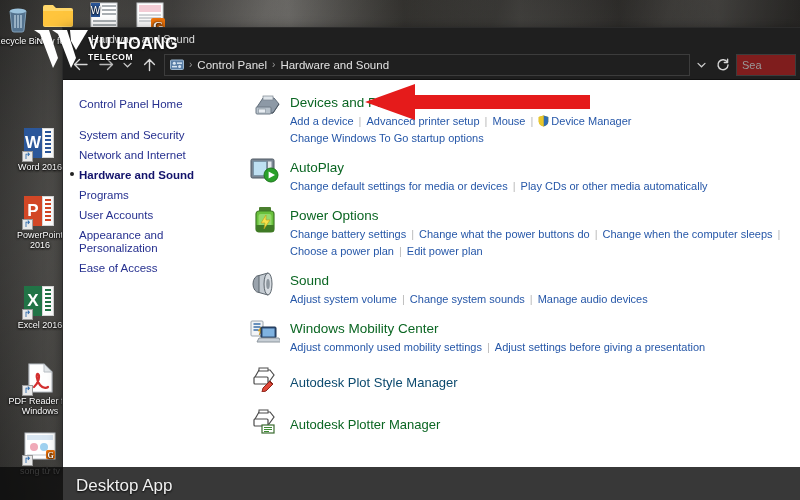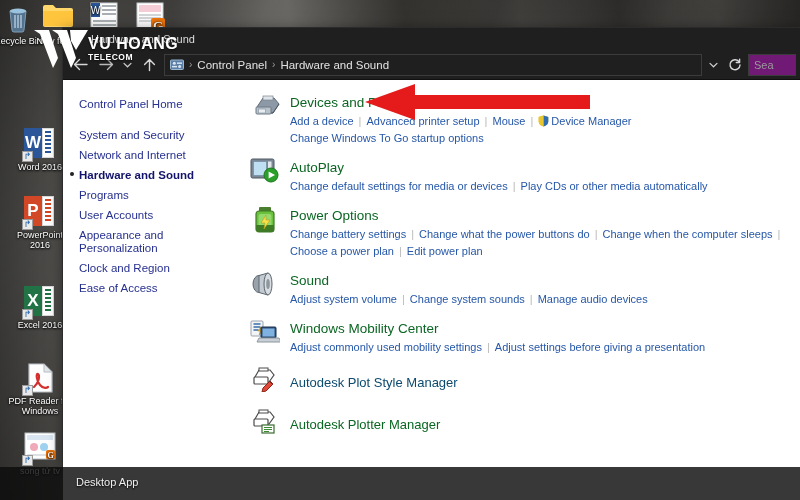--- a/index.html
+++ b/index.html
@@ -139,22 +139,22 @@
     padding: 0 3px;
   }
   .crumb-sep {
     color: #9b9b9b;
     font-size: 10px;
     padding: 0 2px;
     flex: none;
   }
   #crumb-spacer { flex: 1 1 auto; }
   #searchbox {
-    width: 48px; height: 22px;
-    background: #701a75;
+    width: 60px; height: 22px;
+    background: #7f1d1d;
     border: 1px solid #3c3c3c;
     color: #9a9a9a;
     font-size: 11px;
     line-height: 20px;
     padding-left: 5px;
     flex: none;
     overflow: hidden;
     white-space: nowrap;
   }
 
@@ -238,21 +238,21 @@
   #taskbar {
     position: absolute;
     left: 0; bottom: 0;
     width: 800px; height: 33px;
     background: rgba(12,12,12,.82);
   }
   #taskbar-label {
     position: absolute;
     left: 76px; top: 9px;
     color: #f0f0f0;
-    font-size: 11px;
+    font-size: 17px;
     text-shadow: 0 1px 2px #000;
   }
 
   
   #watermark {
     position: absolute;
     left: 32px; top: 24px;
     width: 152px; height: 46px;
     pointer-events: none;
   }
@@ -421,21 +421,20 @@
 
   <div id="body">
     <div id="sidebar">
         <div class="side-item">Control Panel Home</div>
         <div class="side-item gap">System and Security</div>
         <div class="side-item">Network and Internet</div>
         <div class="side-item active">Hardware and Sound</div>
         <div class="side-item">Programs</div>
         <div class="side-item">User Accounts</div>
         <div class="side-item">Appearance and Personalization</div>
-        <div class="side-item">Clock and Region</div>
         <div class="side-item">Ease of Access</div>
       </div>
     <div id="content">
         <div class="cat">
           <div class="cat-ico"><svg width="32" height="30" viewBox="0 0 32 30">
               <path d="M7 15 13 6h11l5 6-6 9H10z" fill="#8d99a6" stroke="#5f6b78" stroke-width="1"></path>
               <path d="M10 21h13l6-9" fill="none" stroke="#4d5863" stroke-width="1"></path>
               <rect x="6" y="15" width="15" height="7" rx="1" fill="#b9c3cc" stroke="#6d7985" stroke-width="1"></rect>
               <rect x="8.5" y="17" width="7" height="4" fill="#e8edf2" stroke="#8e99a3" stroke-width=".7"></rect>
               <rect x="13" y="4" width="10" height="4" fill="#dfe5ea" stroke="#7b858f" stroke-width=".7"></rect>

